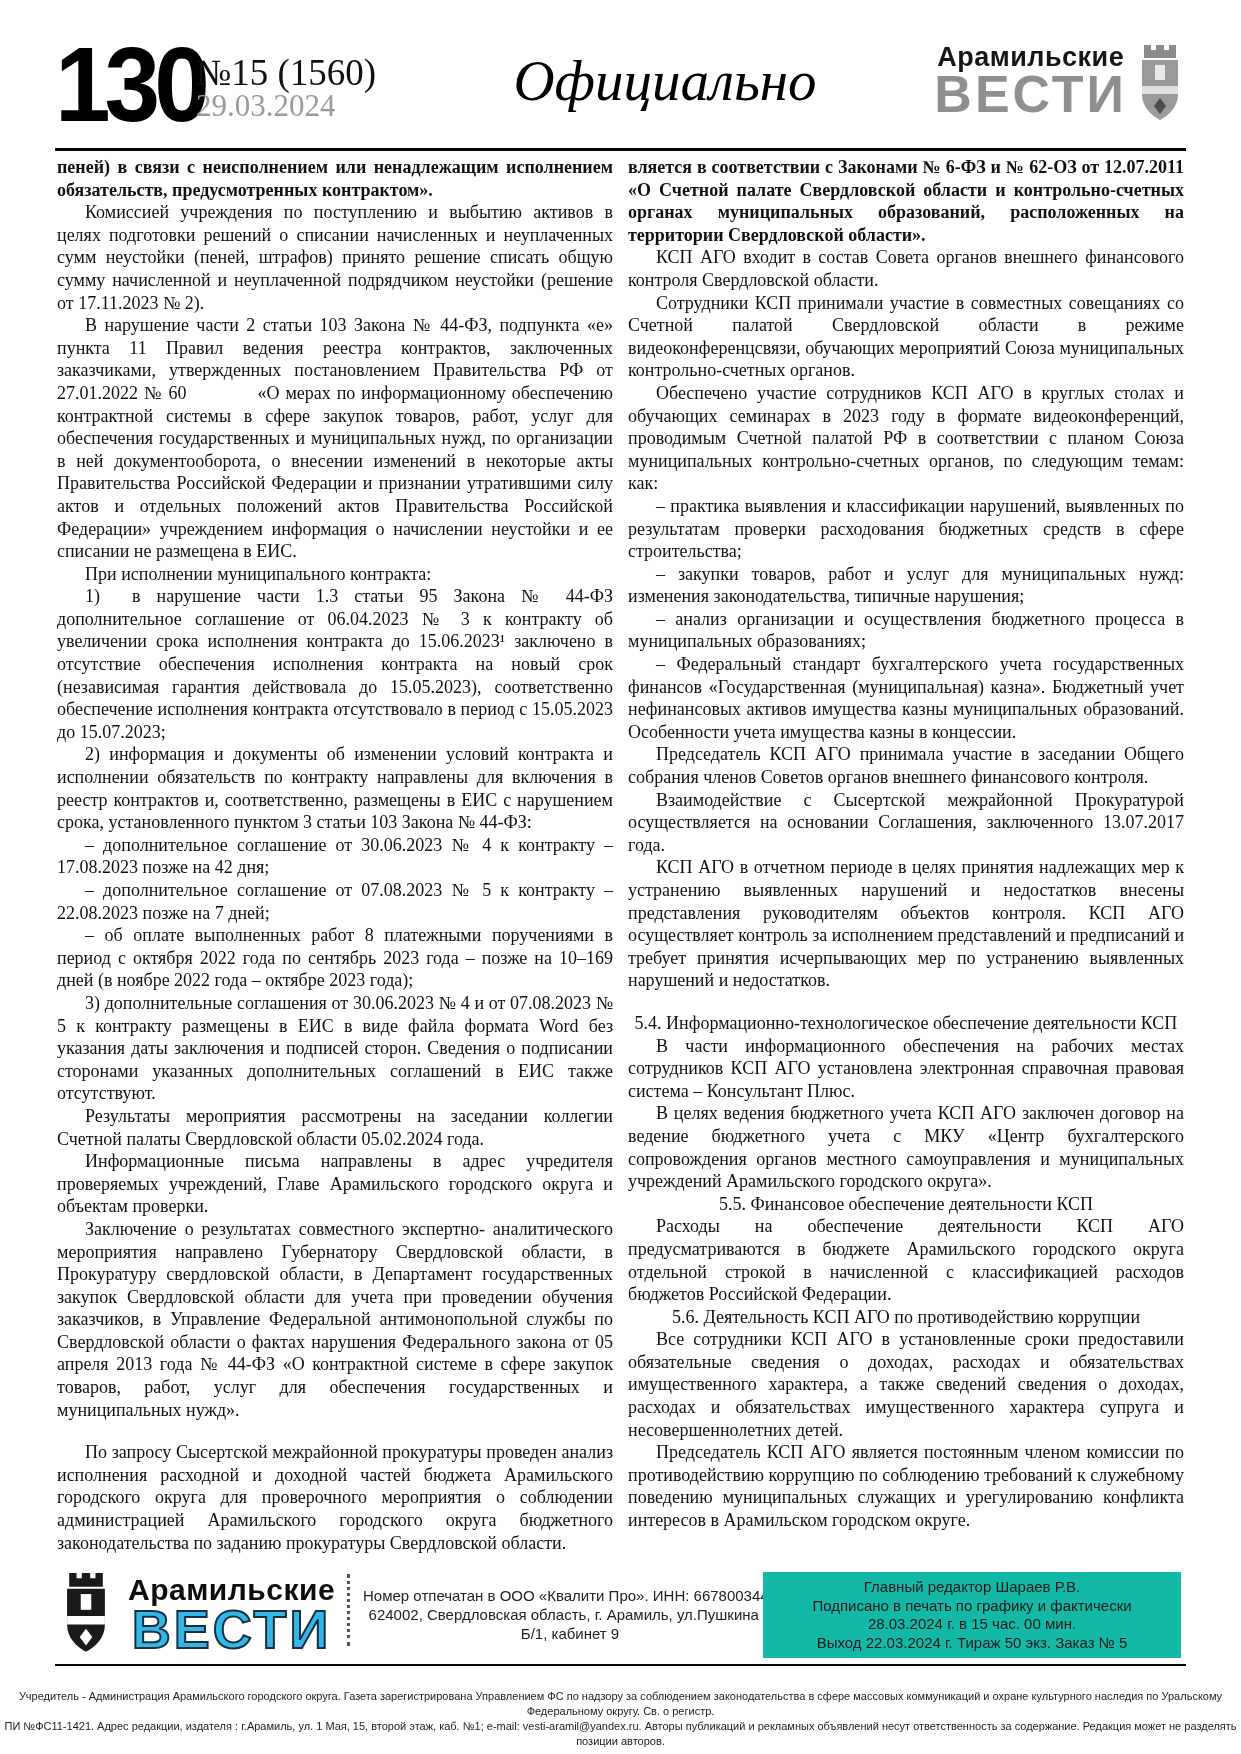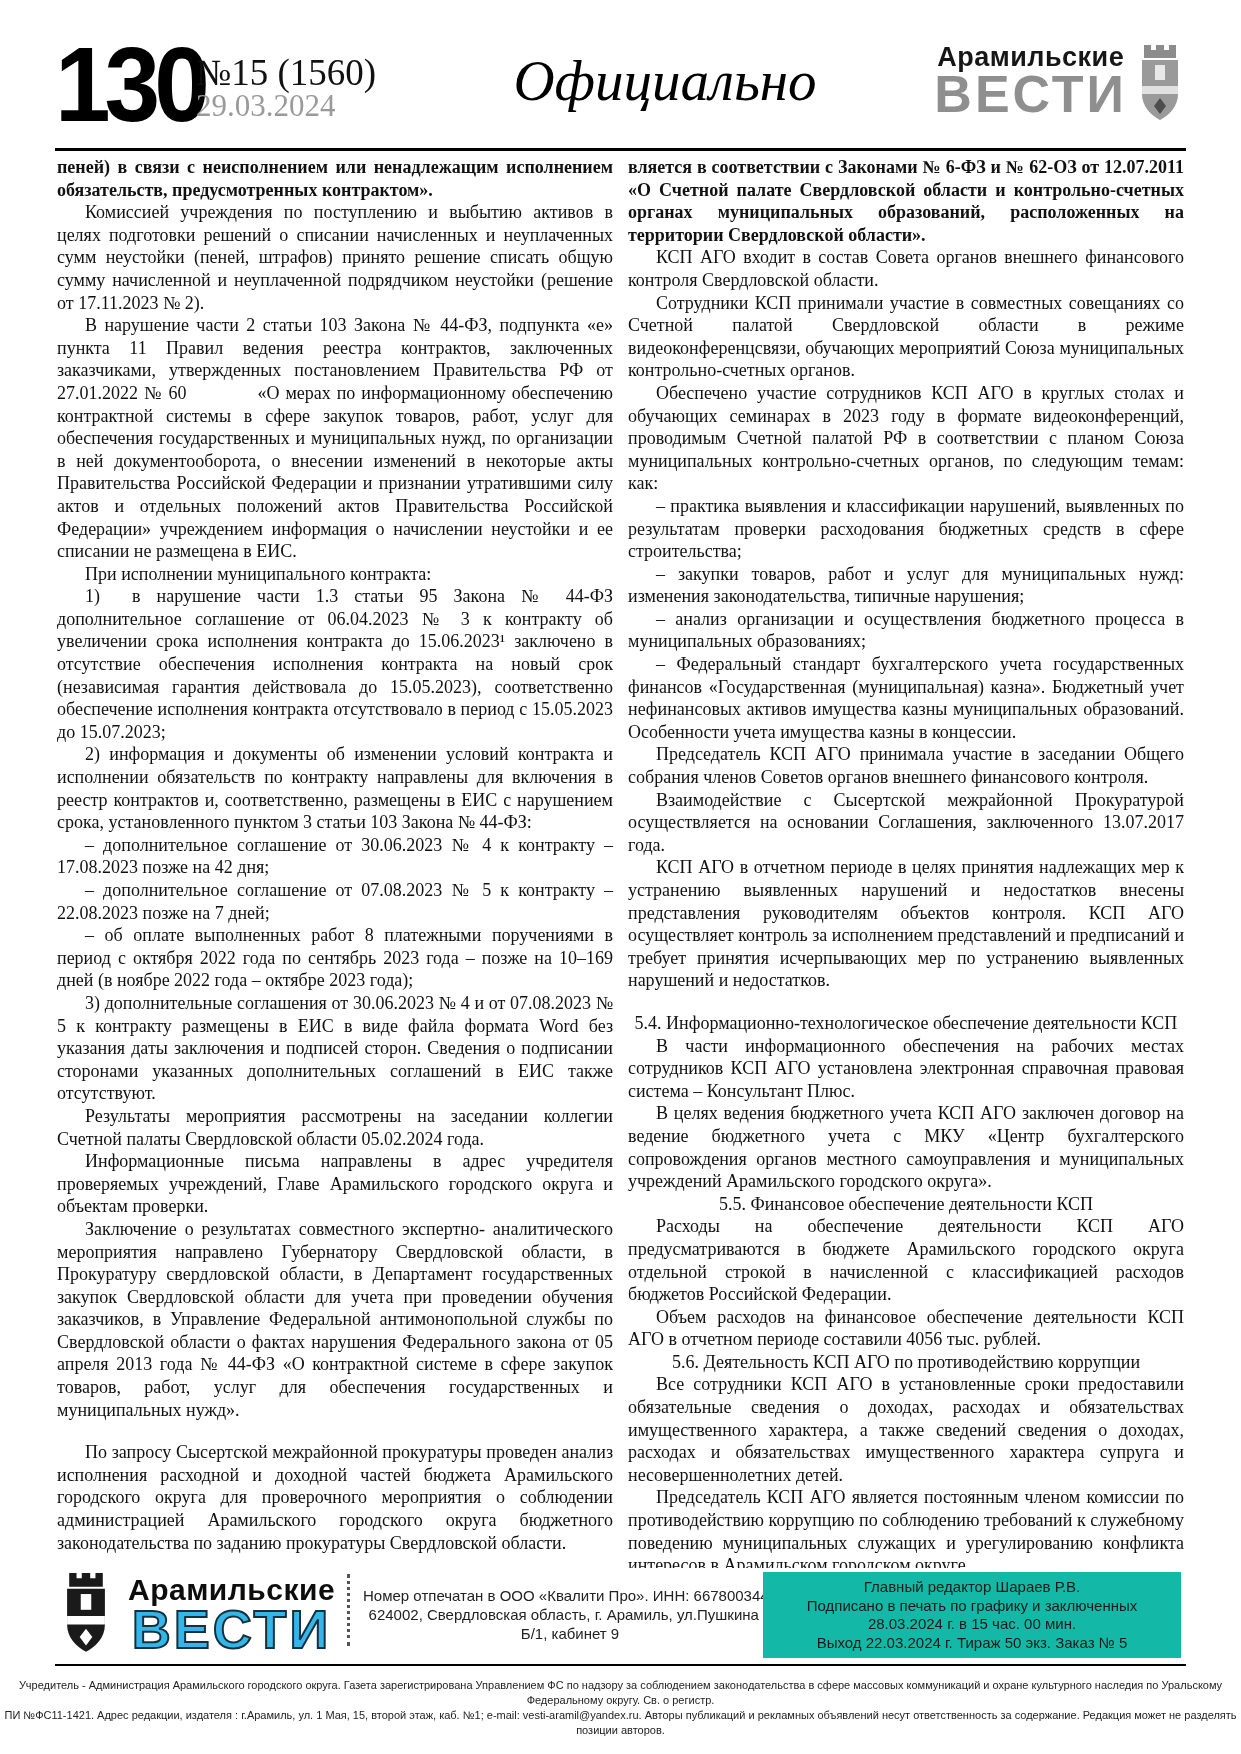--- a/index.html
+++ b/index.html
@@ -40,21 +40,21 @@
   .f-top{font-weight:bold;font-size:30px;line-height:30px;color:#0d0d0d;letter-spacing:.5px;}
   .f-bot{font-weight:900;font-size:54px;line-height:48px;color:#35b6e9;letter-spacing:3px;
          -webkit-text-stroke:2px #14303c;}
   .f-dots{position:absolute;left:347px;top:2px;height:72px;border-left:3px dotted #555;}
   .f-print{position:absolute;left:360px;top:14px;width:420px;text-align:center;
            font-family:"Liberation Sans",sans-serif;font-size:15px;line-height:19px;color:#222;}
   .f-editor{position:absolute;right:60px;top:0;width:402px;background:#14b8a6;
             text-align:center;font-family:"Liberation Sans",sans-serif;font-size:15px;
             line-height:18.5px;color:#1a1a1a;padding:6px 8px;}
   .ftr-rule{margin:4px 55px 0 55px;height:2px;background:#000;}
-  .legal{margin-top:12px;text-align:center;font-family:"Liberation Sans",sans-serif;
+  .legal{margin-top:23px;text-align:center;font-family:"Liberation Sans",sans-serif;
          font-size:11px;line-height:15px;color:#222;}
 
   
   .emblem{display:block;}
 </style>
 </head>
 <body>
 
 <div class="page">
 
@@ -115,21 +115,20 @@
         <div class="para p">– Федеральный стандарт бухгалтерского учета государственных финансов «Государственная (муниципальная) казна». Бюджетный учет нефинансовых активов имущества казны муниципальных образований. Особенности учета имущества казны в концессии.</div>
         <div class="para p">Председатель КСП АГО принимала участие в заседании Общего собрания членов Советов органов внешнего финансового контроля.</div>
         <div class="para p">Взаимодействие с Сысертской межрайонной Прокуратурой осуществляется на основании Соглашения, заключенного 13.07.2017 года.</div>
         <div class="para p">КСП АГО в отчетном периоде в целях принятия надлежащих мер к устранению выявленных нарушений и недостатков внесены представления руководителям объектов контроля. КСП АГО осуществляет контроль за исполнением представлений и предписаний и требует принятия исчерпывающих мер по устранению выявленных нарушений и недостатков.</div>
         <div class="para blank"></div>
         <div class="para h">5.4. Информационно-технологическое обеспечение деятельности КСП</div>
         <div class="para p">В части информационного обеспечения на рабочих местах сотрудников КСП АГО установлена электронная справочная правовая система – Консультант Плюс.</div>
         <div class="para p">В целях ведения бюджетного учета КСП АГО заключен договор на ведение бюджетного учета с МКУ «Центр бухгалтерского сопровождения органов местного самоуправления и муниципальных учреждений Арамильского городского округа».</div>
         <div class="para h">5.5. Финансовое обеспечение деятельности КСП</div>
         <div class="para p">Расходы на обеспечение деятельности КСП АГО предусматриваются в бюджете Арамильского городского округа отдельной строкой в начисленной с классификацией расходов бюджетов Российской Федерации.</div>
-        <div class="para p">Объем расходов на финансовое обеспечение деятельности КСП АГО в отчетном периоде составили 4056 тыс. рублей.</div>
         <div class="para h">5.6. Деятельность КСП АГО по противодействию коррупции</div>
         <div class="para p">Все сотрудники КСП АГО в установленные сроки предоставили обязательные сведения о доходах, расходах и обязательствах имущественного характера, а также сведений сведения о доходах, расходах и обязательствах имущественного характера супруга и несовершеннолетних детей.</div>
         <div class="para p">Председатель КСП АГО является постоянным членом комиссии по противодействию коррупцию по соблюдению требований к служебному поведению муниципальных служащих и урегулированию конфликта интересов в Арамильском городском округе.</div>
       </div>
   </div>
 
   <div class="ftr">
     <div class="ftr-row">
       <div class="f-mast">
         <span>
@@ -146,21 +145,21 @@
           <div class="f-bot">ВЕСТИ</div>
         </div>
       </div>
       <div class="f-dots"></div>
       <div class="f-print">
           <div class="para line">Номер отпечатан в ООО «Квалити Про». ИНН: 6678003440</div>
           <div class="para line">624002, Свердловская область, г. Арамиль, ул.Пушкина 4 Б/1, кабинет 9</div>
         </div>
       <div class="f-editor">
           <div class="para line">Главный редактор Шараев Р.В.</div>
-          <div class="para line">Подписано в печать по графику и заключенных</div>
+          <div class="para line">Подписано в печать по графику и фактически</div>
           <div class="para line">28.03.2024 г. в 15 час. 00 мин.</div>
           <div class="para line">Выход 22.03.2024 г. Тираж 50 экз. Заказ № 5</div>
         </div>
     </div>
     <div class="ftr-rule"></div>
     <div class="legal">
         <div class="para line">Учредитель - Администрация Арамильского городского округа. Газета зарегистрирована Управлением ФС по надзору за соблюдением законодательства в сфере массовых коммуникаций и охране культурного наследия по Уральскому Федеральному округу. Св. о регистр.</div>
         <div class="para line">ПИ №ФС11-1421. Адрес редакции, издателя : г.Арамиль, ул. 1 Мая, 15, второй этаж, каб. №1; e-mail: vesti-aramil@yandex.ru. Авторы публикаций и рекламных объявлений несут ответственность за содержание. Редакция может не разделять позиции авторов.</div>
       </div>
   </div>

